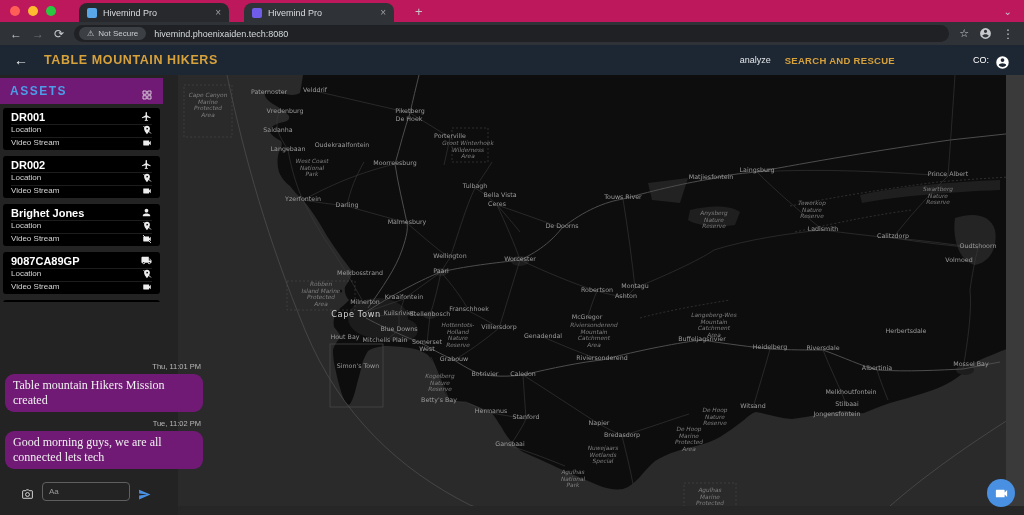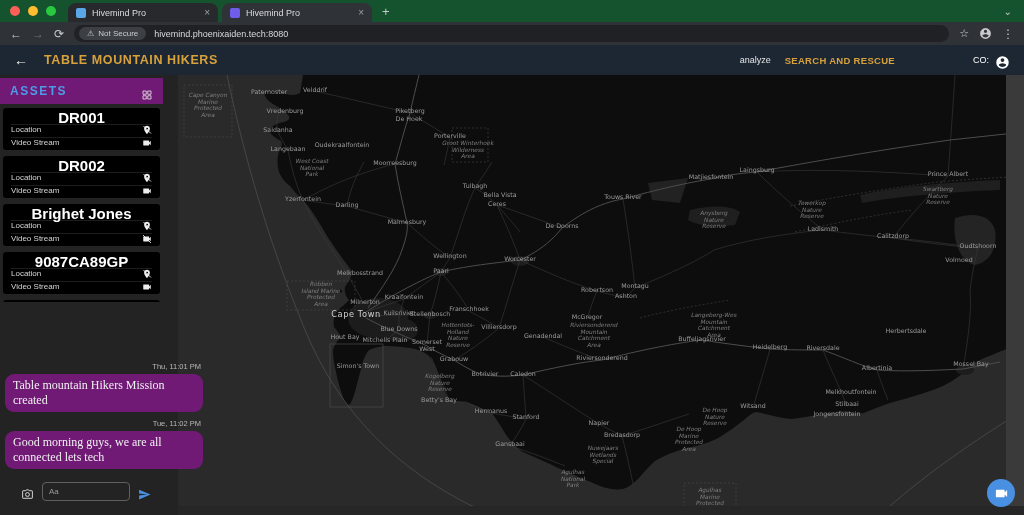--- a/index.html
+++ b/index.html
@@ -1,20 +1,20 @@
 <!DOCTYPE html>
 <html><head>
 <meta charset="utf-8">
 <style>
   * { margin:0; padding:0; box-sizing:border-box; }
   body { background:#111; font-family:"Liberation Sans", sans-serif; }
   .page { position:relative; width:1024px; height:515px; overflow:hidden; background:#232323; }
 
   
-  .tabbar { height:22px; background:#14532d; display:flex; align-items:center; }
+  .tabbar { height:22px; background:#be185d; display:flex; align-items:center;gap:11px; }
   .lights { display:flex; gap:8px; padding:0 12px 0 10px; }
   .light { width:10px; height:10px; border-radius:50%; }
   .tab { height:19px; margin-top:3px; width:150px; border-radius:8px 8px 0 0; display:flex; align-items:center; padding:0 8px; gap:6px; font-size:9px; color:#d9dbde; }
   .tab.inactive { background:#28292c; }
   .tab.active { background:#2f3237; }
   .favicon { width:10px; height:10px; border-radius:2px; flex:none; }
   .tab-title { flex:1; overflow:hidden; white-space:nowrap; }
   .tab-close { color:#9aa0a6; font-size:10px; }
   .newtab { color:#c6c8cb; font-size:13px; margin-left:10px; }
   .win-chevron { margin-left:auto; margin-right:12px; color:#c6c8cb; font-size:10px; }
@@ -38,21 +38,21 @@
 
   
   .content { display:flex; height:440px; position:relative; }
   .sidebar { width:178px; flex:none; background:#232323; position:relative; z-index:5; }
   .assets-header { width:163px; height:26px; margin-top:3px; background:#701a75; display:flex; align-items:center; padding:0 10px; }
   .assets-title { font-size:12px; font-weight:bold; color:#4c9ce8; letter-spacing:1.5px; }
   .assets-grid-btn { margin-left:auto; color:#ececec; height:12px; }
   .asset-list { max-height:198px; overflow:hidden; padding-top:4px; }
   .asset-card { width:157px; background:#000; border-radius:3px; margin:0 0 6px 3px; padding:1px 8px; }
   .asset-card.partial { height:9px; overflow:hidden; margin-bottom:0; }
-  .a-name { display:flex; align-items:center; height:15px; font-size:15px; font-weight:bold; color:#fff;flex-direction:column; }
+  .a-name { display:flex; align-items:center; height:15px; font-size:11px; font-weight:bold; color:#fff; }
   .a-name .icon, .a-row .icon { margin-left:auto; color:#eee; }
   .a-row { display:flex; align-items:flex-start; height:12.5px; font-size:8px; color:#d6d6d6; border-top:1px solid #1d1d1d; }
 
   
   .chat { position:absolute; left:5px; bottom:46px; width:200px; z-index:6; }
   .msg { width:fit-content; max-width:198px; display:flex; flex-direction:column; margin-top:7px; }
   .msg-time { align-self:flex-end; font-size:7.5px; color:#b9b9b9; margin-bottom:3px; padding-right:2px; }
   .bubble { background:#701a75; border-radius:9px; padding:4px 8px; font-size:12px; color:#f1f1f1; line-height:1.25;font-family:Liberation Serif, serif; }
   .chat-input { position:absolute; left:0; bottom:12px; width:178px; height:24px; display:flex; align-items:center; padding-left:21px; gap:8px; z-index:6; }
   .chat-cam { color:#e3e3e3; height:13px; }

